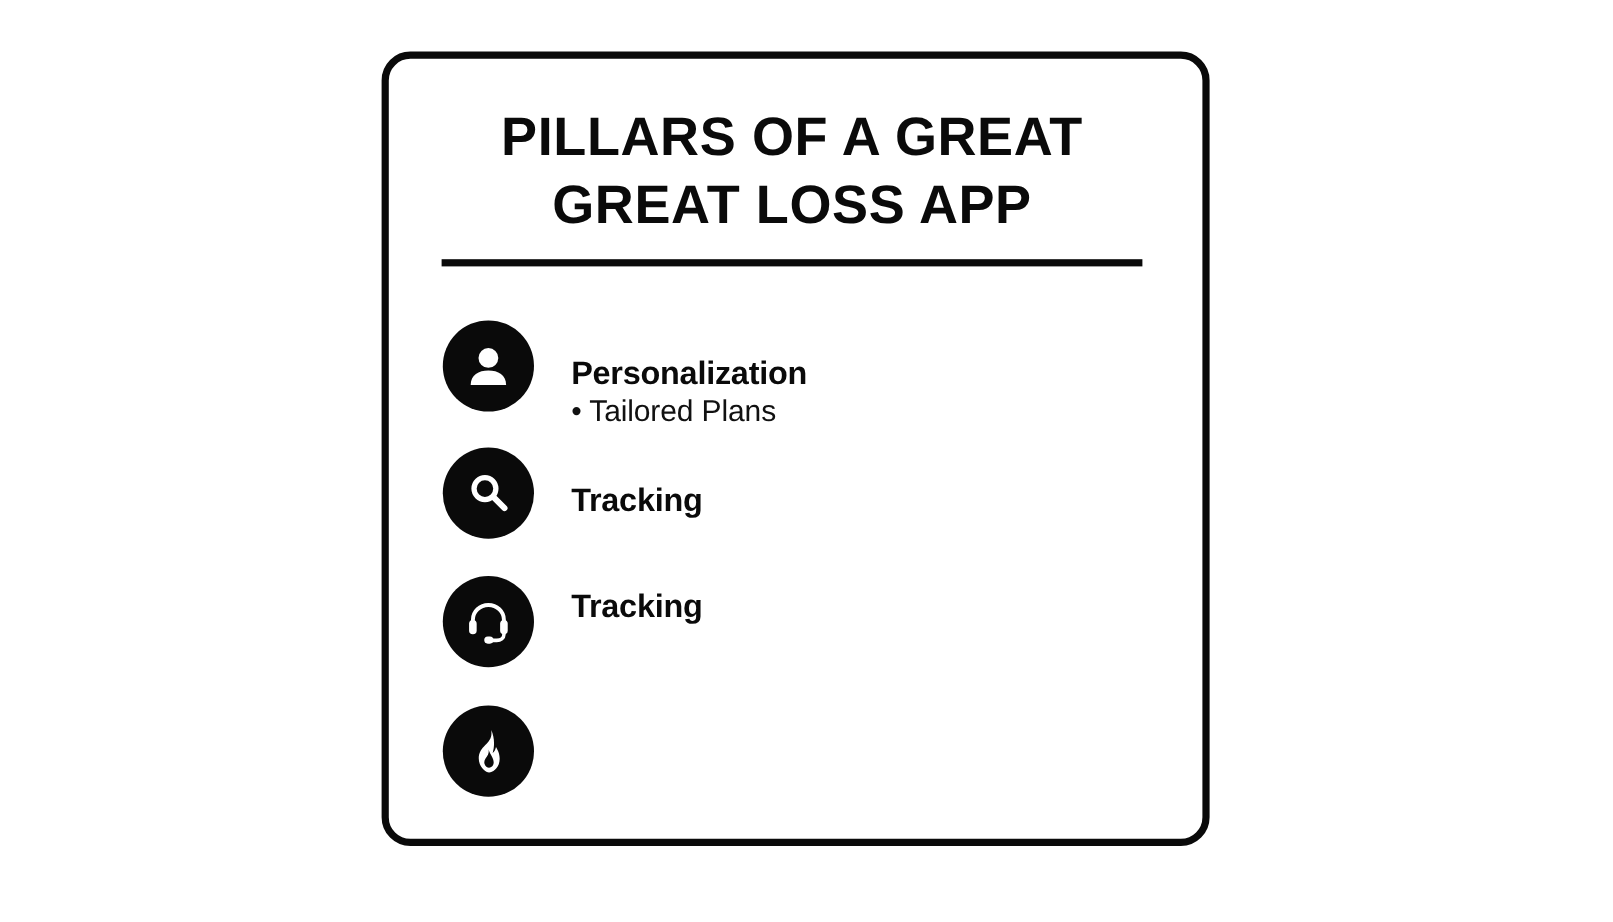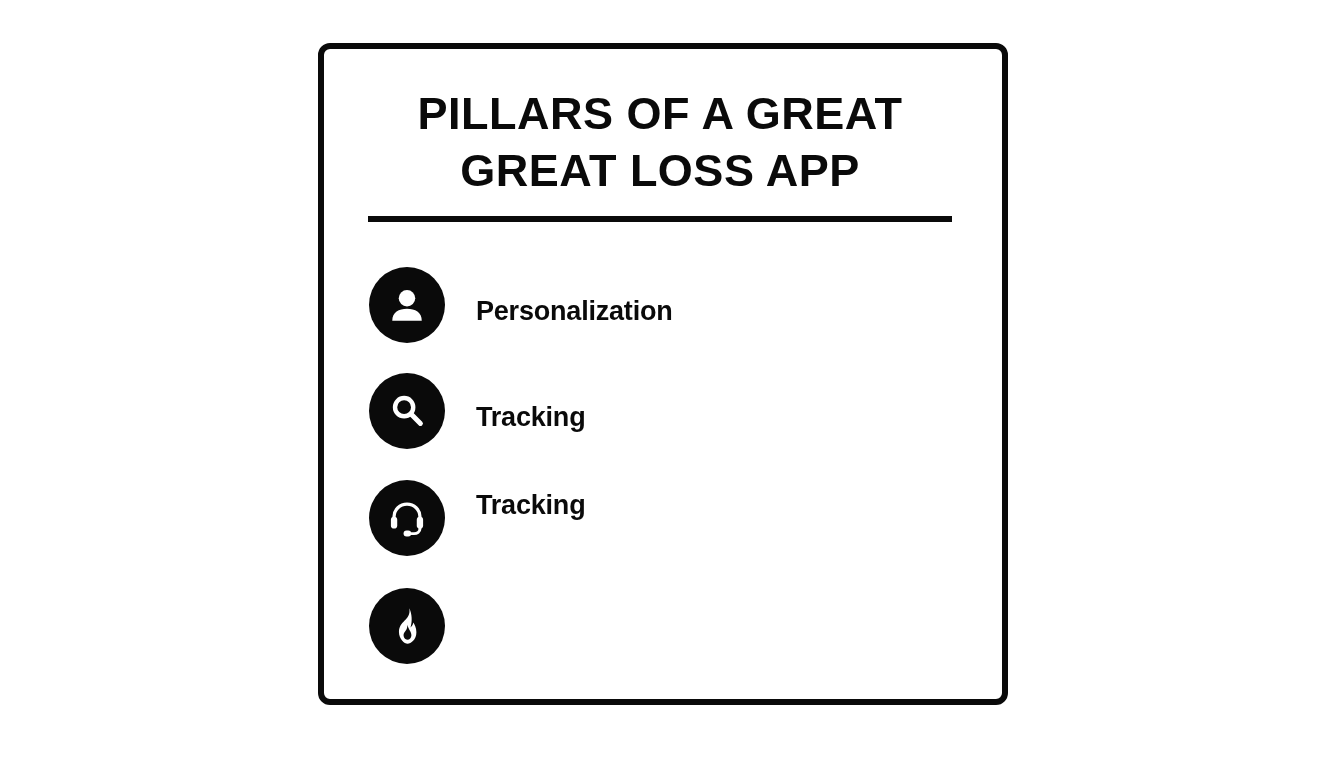--- a/index.html
+++ b/index.html
@@ -23,21 +23,21 @@
 
   
   .card {
     position: absolute;
     left: 318px;
     top: 43px;
     width: 690px;
     height: 662px;
     box-sizing: border-box;
     border: 6px solid #0a0a0a;
-    border-radius: 12px;
+    border-radius: 24px;
     background: #ffffff;
   }
 
   
   .title-block {
     position: absolute;
     left: 44px;
     top: 36px;
     width: 584px;
     text-align: center;
@@ -147,20 +147,21 @@
 
       <div class="item item-personalization">
         <div class="icon-wrap">
           <svg width="46" height="46" viewBox="0 0 48 48" aria-hidden="true">
             <circle cx="24" cy="17" r="8.6" fill="#ffffff"></circle>
             <path d="M8.6 40.5 C8.6 31.8 15.5 28 24 28 C32.5 28 39.4 31.8 39.4 40.5 Z" fill="#ffffff"></path>
           </svg>
         </div>
         <div class="text">
           <div class="item-title">Personalization</div>
+          <div class="item-sub">• Tailored Plans</div>
         </div>
       </div>
 
       <div class="item item-tracking">
         <div class="icon-wrap">
           <svg width="46" height="46" viewBox="0 0 48 48" aria-hidden="true">
             <circle cx="21" cy="20" r="9.5" fill="none" stroke="#ffffff" stroke-width="4.6"></circle>
             <line x1="28.2" y1="27.2" x2="38" y2="37" stroke="#ffffff" stroke-width="5.2" stroke-linecap="round"></line>
           </svg>
         </div>

